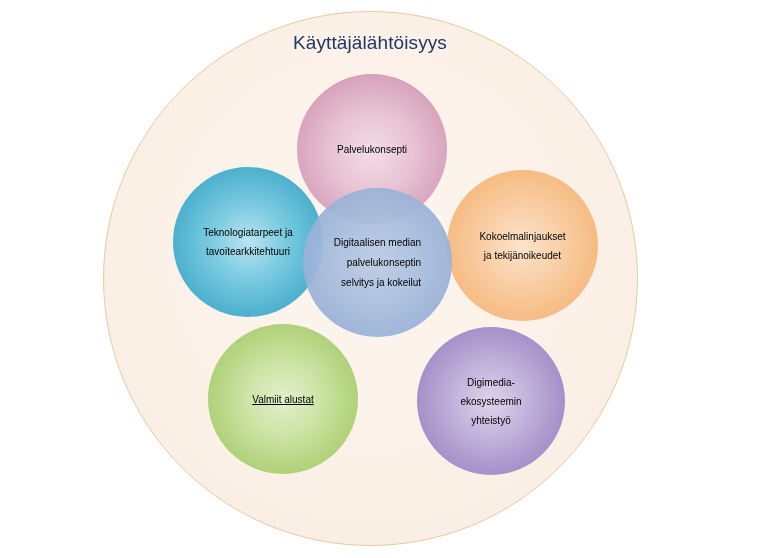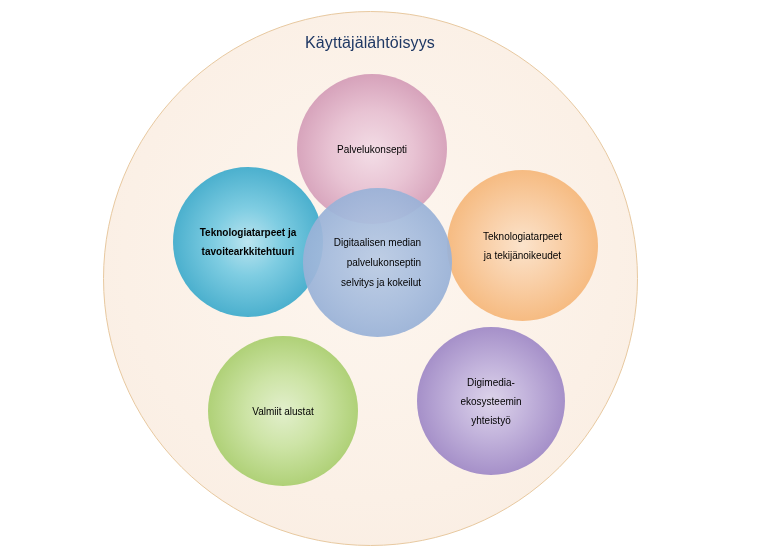--- a/index.html
+++ b/index.html
@@ -32,21 +32,21 @@
     border: 1px solid #e8c9a0;
     box-sizing: border-box;
     background: radial-gradient(circle at 50% 45%, #fdf6ef 0%, #fbf0e6 62%, #f9ece0 100%);
   }
 
   
   .ring-label {
     position: absolute;
     text-align: center;
     color: #1f3864;
-    font-size: 16px;
+    font-size: 19px;
     line-height: 19px;
     letter-spacing: 0.1px;
     white-space: pre-line;
   }
   .ring-label.top {
     left: 170px;
     top: 33px;
     width: 400px;
   }
   .ring-label.bottom {
@@ -69,23 +69,23 @@
   .bubble .bubble-text {
     display: block;
     white-space: pre-line;
     padding: 0 6px;
     line-height: 19px;
     font-size: 10px;
   }
 
   
   .bubble.top      { left: 297px; top: 74px;  width: 150px; height: 150px; }
-  .bubble.left     { left: 173px; top: 167px; width: 150px; height: 150px; font-weight: bold; }
+  .bubble.left     { left: 173px; top: 167px; width: 150px; height: 150px; }
   .bubble.right    { left: 447px; top: 170px; width: 151px; height: 151px; }
-  .bubble.bottomleft  { left: 208px; top: 336px; width: 150px; height: 150px; }
+  .bubble.bottomleft  { left: 208px; top: 324px; width: 150px; height: 150px; text-decoration: underline; }
   .bubble.bottomright { left: 417px; top: 327px; width: 148px; height: 148px; }
   .bubble.center   { left: 303px; top: 188px; width: 149px; height: 149px; z-index: 5; text-align: right; }
 
   .bubble.top      { background: radial-gradient(circle at 50% 52%, #f3dde6 0%, #e8c3d3 38%, #d39cb6 78%, #c98fab 100%); }
   .bubble.left     { background: radial-gradient(circle at 50% 50%, #bbe4ef 0%, #7fcde2 32%, #3fa9c9 80%, #2e97ba 100%); }
   .bubble.right    { background: radial-gradient(circle at 50% 50%, #fbe3cb 0%, #f9cfa7 36%, #f5b678 80%, #f3ad6a 100%); }
   .bubble.bottomleft  { background: radial-gradient(circle at 50% 50%, #e2efcc 0%, #cde4a6 34%, #a8cc6c 80%, #9dc55c 100%); }
   .bubble.bottomright { background: radial-gradient(circle at 50% 50%, #ddd4ea 0%, #c3b4dc 34%, #9e87c4 80%, #9279bb 100%); }
   .bubble.center   { background: radial-gradient(circle at 50% 50%, rgba(186,203,228,0.93) 0%, rgba(166,188,221,0.93) 45%, rgba(146,172,212,0.93) 85%, rgba(138,166,209,0.93) 100%); }
 
@@ -103,21 +103,21 @@
   <div class="bubble top">
     <span class="bubble-text">Palvelukonsepti</span>
   </div>
 
   <div class="bubble left">
     <span class="bubble-text">Teknologiatarpeet ja
 tavoitearkkitehtuuri</span>
   </div>
 
   <div class="bubble right">
-    <span class="bubble-text">Teknologiatarpeet
+    <span class="bubble-text">Kokoelmalinjaukset
 ja tekijänoikeudet</span>
   </div>
 
   <div class="bubble bottomleft">
     <span class="bubble-text">Valmiit alustat</span>
   </div>
 
   <div class="bubble bottomright">
     <span class="bubble-text">Digimedia-
 ekosysteemin

